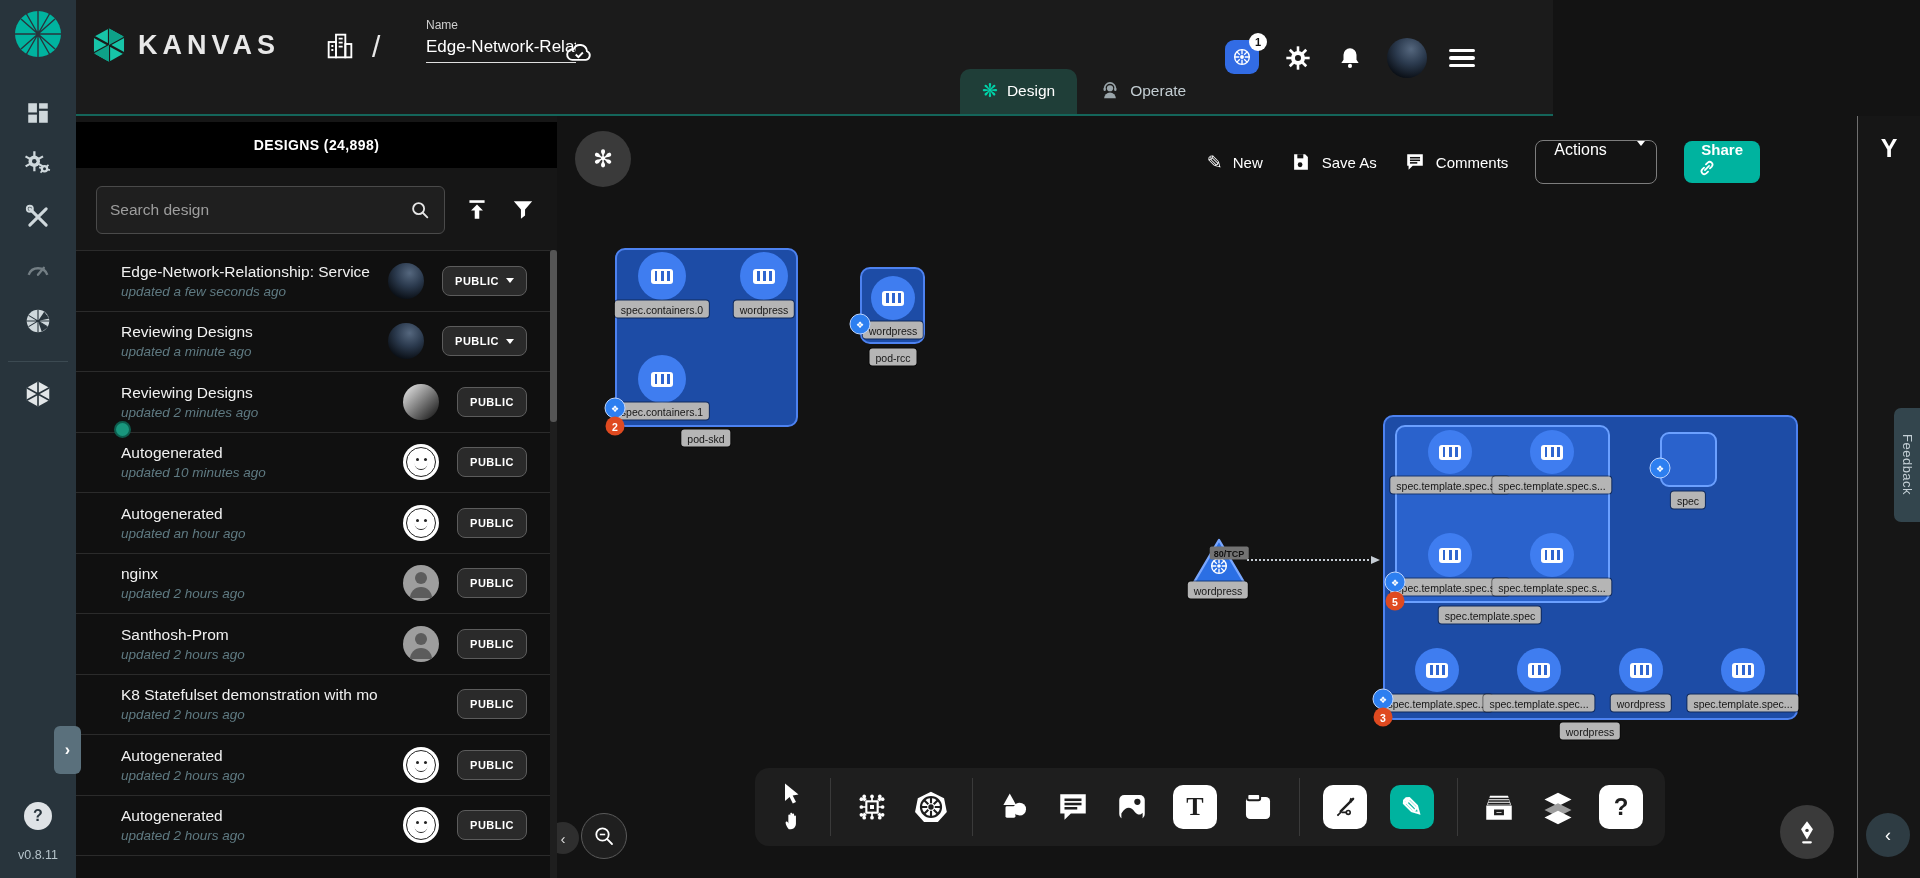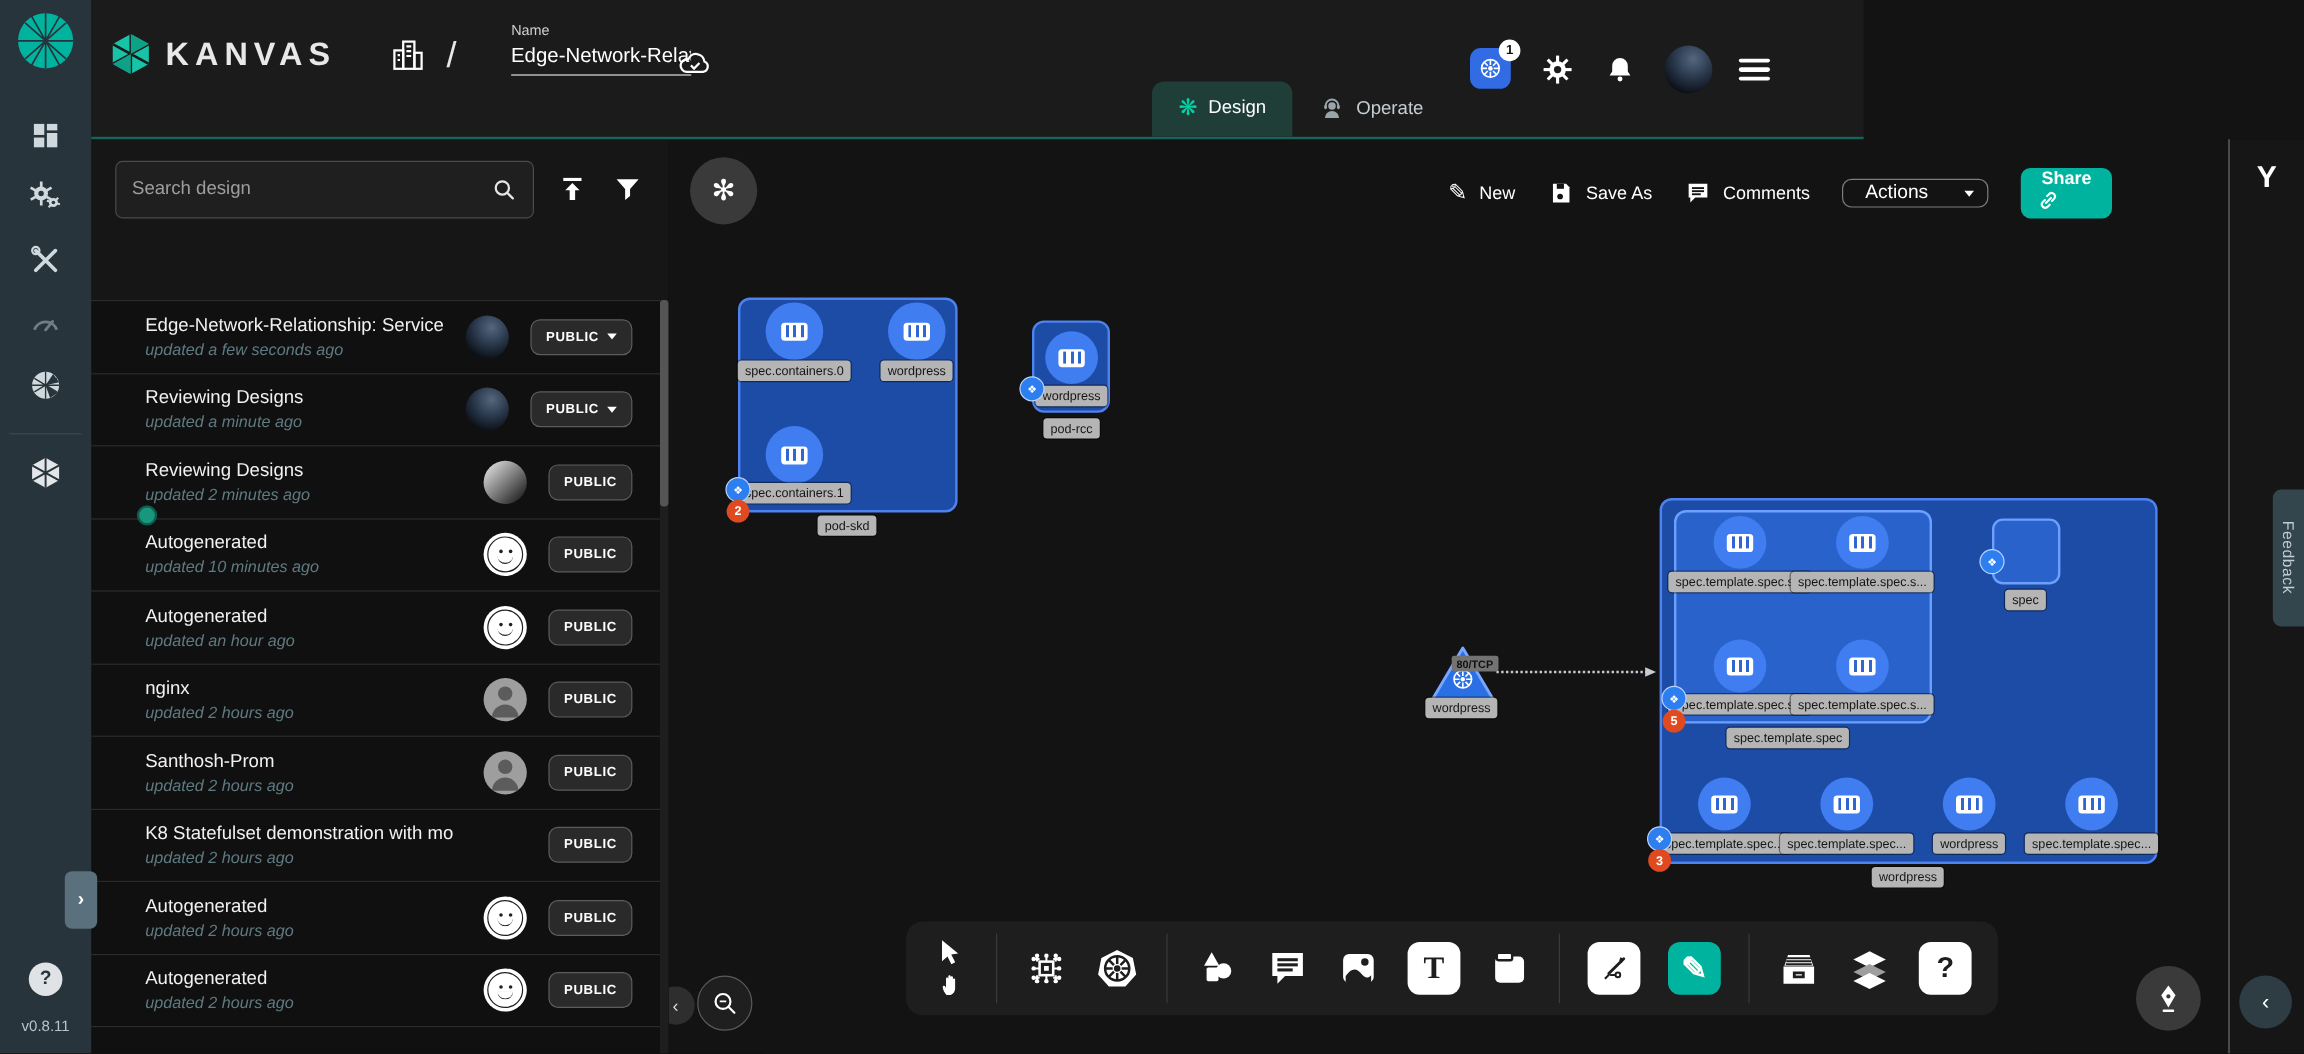--- a/index.html
+++ b/index.html
@@ -98,22 +98,22 @@
               background:#19967d; border:2px solid #0d5c4d; z-index:3; }
 
   
   .canvas { position:absolute; left:557px; top:116px; width:1300px; height:762px; background:#131313; overflow:hidden; }
   .flowerbtn { position:absolute; left:18px; top:15px; width:56px; height:56px; border-radius:50%;
                background:#3a3a3a; display:flex; align-items:center; justify-content:center;
                font-size:24px; color:#fff; cursor:pointer; }
   .actionbar { position:absolute; top:24px; right:97px; display:flex; align-items:center; gap:27px; }
   .abtn { display:flex; align-items:center; gap:10px; font-size:15px; color:#fff; cursor:pointer; }
   .abtn .pencil { font-size:19px; }
-  .actions-btn { display:flex; align-items:center; border:1.5px solid #7d7d7d; border-radius:8px;
-                 height:24px; cursor:pointer; background:transparent; color:#fff; font-family:inherit; }
+  .actions-btn { display:flex; align-items:flex-start; border:1.5px solid #7d7d7d; border-radius:8px;
+                 height:44px; cursor:pointer; background:transparent; color:#fff; font-family:inherit; }
   .actions-btn .albl { display:flex; align-items:center; padding:0 18px; font-size:16px; }
   .actions-btn .adiv { width:1.5px; background:#6f6f6f; }
   .actions-btn .acar { display:flex; align-items:center; padding:0 11px; }
   .share-btn { display:flex; align-items:stretch; background:#00b39f; border:none; border-radius:8px;
                height:42px; cursor:pointer; color:#fff; font-family:inherit;flex-direction:column; }
   .share-btn .slbl { display:flex; align-items:center; padding:0 17px; font-size:15px; font-weight:700; }
   .share-btn .sdiv { width:1.5px; background:rgba(255,255,255,.55); }
   .share-btn .sic { display:flex; align-items:center; padding:0 13px; }
 
   
@@ -343,20 +343,21 @@
       <div class="avatar"></div>
       <div class="burger">
           <span></span>
           <span></span>
           <span></span>
         </div>
     </div>
   </header>
 
   <section class="designs">
+    <div class="dp-head">DESIGNS (24,898)</div>
     <div class="dp-search">
       <div class="searchbox">
         <input type="text" placeholder="Search design" style="">
         <span>
           <svg width="22" height="22" viewBox="0 0 24 24">
               <circle cx="10.5" cy="10.5" r="6" fill="none" stroke="#e6e6e6" stroke-width="2"></circle>
               <path d="M15 15l5 5" stroke="#e6e6e6" stroke-width="2" stroke-linecap="round"></path>
             </svg>
         </span>
       </div>

